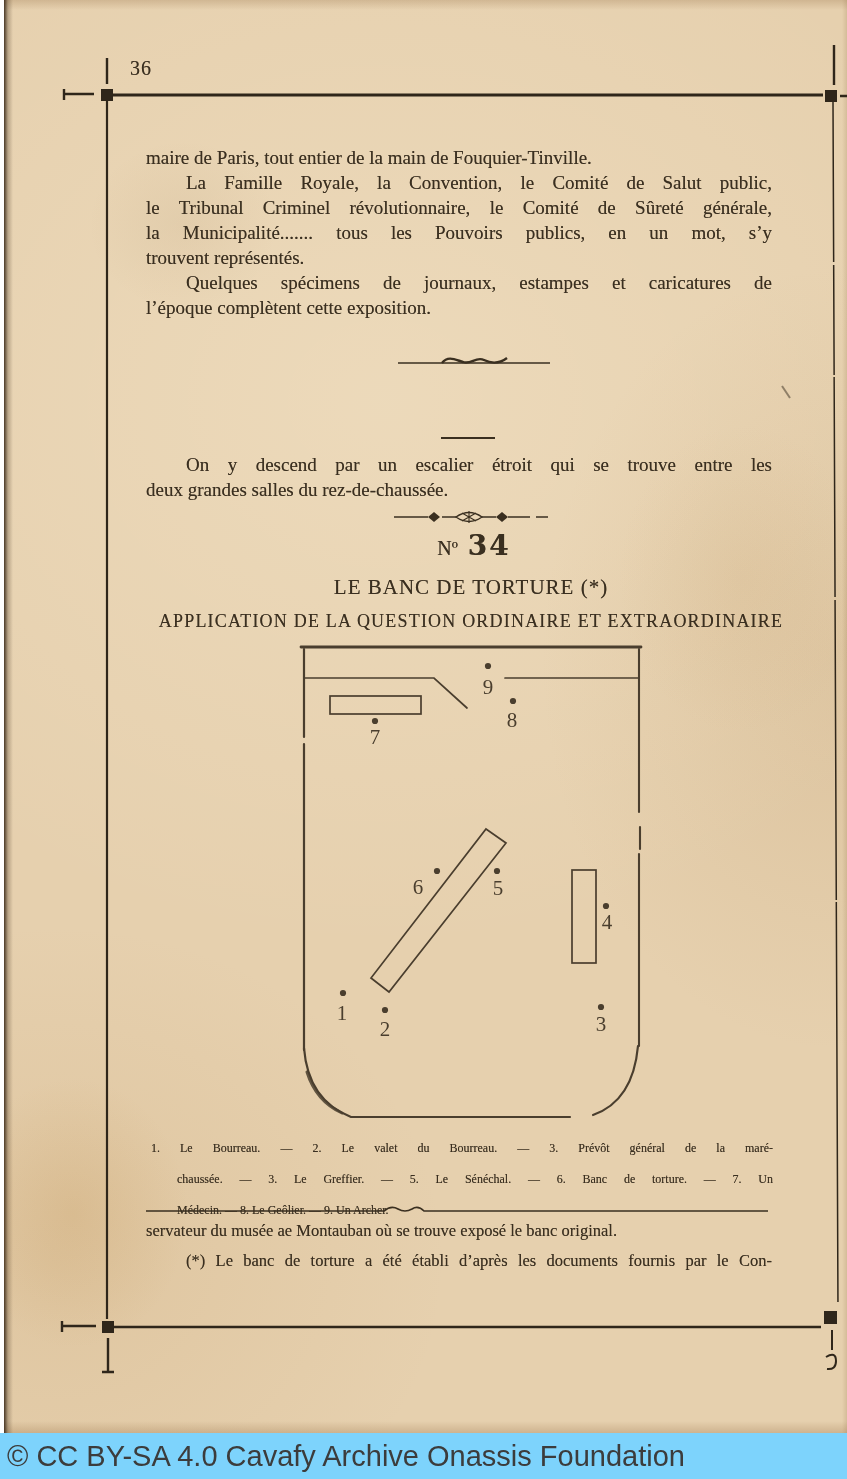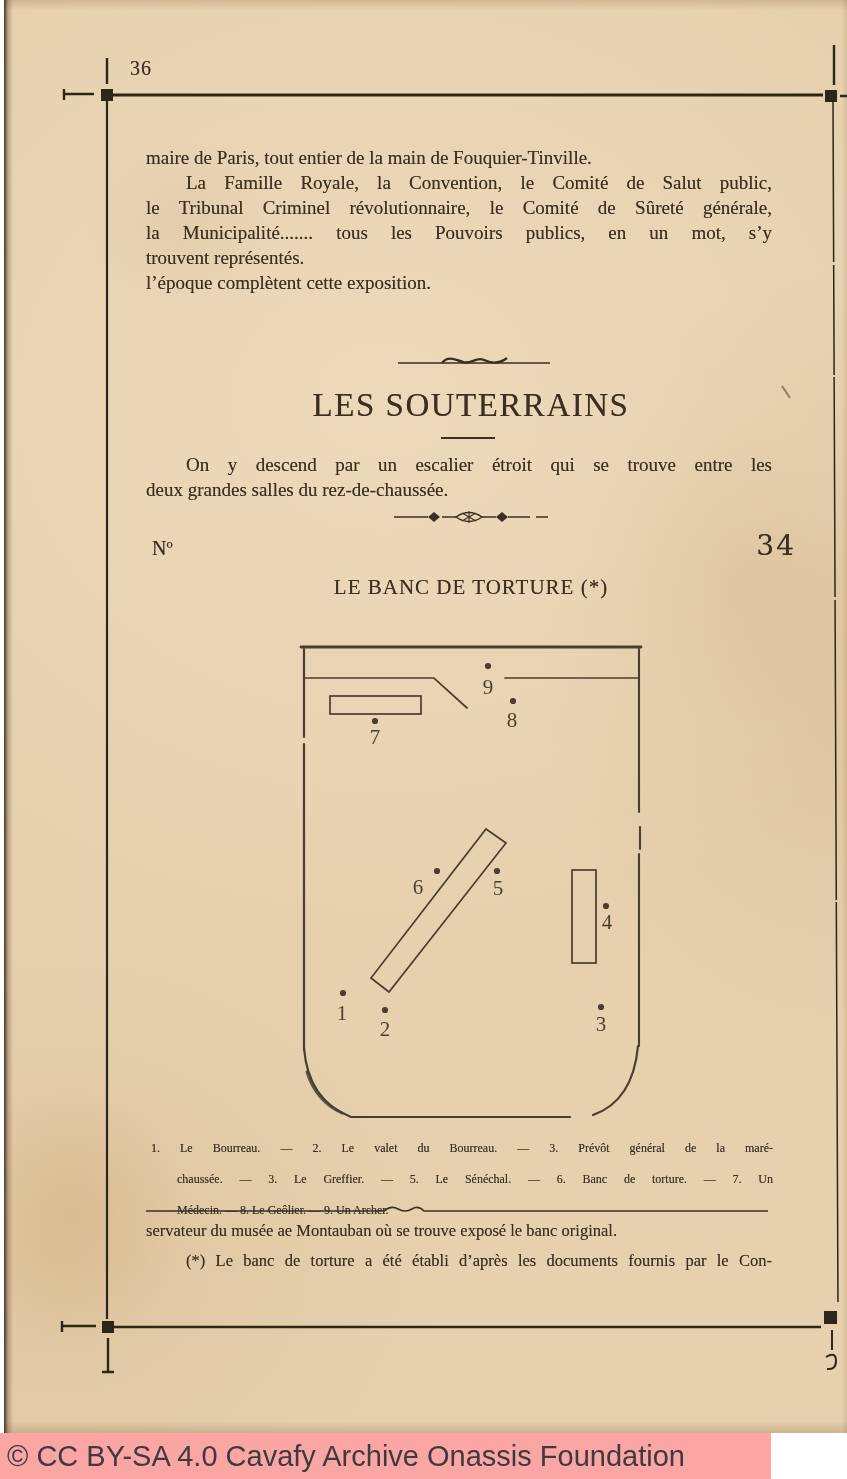--- a/index.html
+++ b/index.html
@@ -36,40 +36,40 @@
   .col{left:142px;width:626px;}
   .ln{height:25px;line-height:25px;font-size:19px;white-space:nowrap;}
   .ind{padding-left:40px;}
   .just{text-align:justify;text-align-last:justify;}
 
   .center-box{left:145px;width:644px;text-align:center;}
   .h1{top:385px;font-size:33px;letter-spacing:1.5px;line-height:40px;}
   .h1rule{left:437px;top:437px;width:54px;height:2px;background:#3a2f20;}
   .h2{top:571px;font-size:21px;letter-spacing:1px;line-height:33px;}
   .h3{top:610px;font-size:18px;letter-spacing:1.2px;line-height:23px;}
-  .noline{top:529px;left:148px;width:644px;display:flex;justify-content:space-between;align-items:baseline;gap:10px;}
+  .noline{top:529px;left:148px;width:644px;display:flex;justify-content:center;align-items:baseline;gap:10px;}
   .no-small{font-size:20px;}
-  .no-big{font-size:28px;font-weight:normal;font-family:"DejaVu Serif",serif;letter-spacing:2px;}
+  .no-big{font-size:28px;font-weight:bold;font-family:"DejaVu Serif",serif;letter-spacing:2px;}
 
   .legend{left:147px;top:1133px;width:622px;}
   .lgl{height:31px;line-height:31px;font-size:12px;white-space:nowrap;}
   .hang{padding-left:26px;}
   .footnote{left:142px;top:1216px;width:626px;}
   .fnl{height:30px;line-height:30px;font-size:16.5px;white-space:nowrap;}
 
   svg{display:block;}
   .frame{left:0;top:0;pointer-events:none;}
   .plan{left:285px;top:635px;}
   .dv1{left:392px;top:354px;}
   .dv2{left:390px;top:507px;}
   .sep{left:142px;top:1205px;}
 
   
   .strip{
-    position:absolute;left:0;top:1433px;width:771px;height:46px;background:#fca5a5;
+    position:absolute;left:0;top:1433px;width:847px;height:46px;background:#7dd3fc;
     display:flex;align-items:center;box-sizing:border-box;padding-left:7px;
     font-family:"Liberation Sans",sans-serif;font-size:29px;color:#3c3c3c;
   }
 </style>
 </head>
 <body>
 
 <div class="sheet">
   <div class="stain s1"></div>
   <div class="stain s2"></div>
@@ -96,31 +96,31 @@
   </svg>
 
   <div class="abs pagenum ink">36</div>
 
   <div class="abs col ink" style="top:145px">
     <div class="ln">maire de Paris, tout entier de la main de Fouquier-Tinville.</div>
     <div class="ln ind just">La Famille Royale, la Convention, le Comité de Salut public,</div>
     <div class="ln just">le Tribunal Criminel révolutionnaire, le Comité de Sûreté générale,</div>
     <div class="ln just">la Municipalité....... tous les Pouvoirs publics, en un mot, s’y</div>
     <div class="ln">trouvent représentés.</div>
+    <div class="ln ind just">Quelques spécimens de journaux, estampes et caricatures de</div>
     <div class="ln">l’époque complètent cette exposition.</div>
   </div>
 
   <svg class="abs dv1" width="156" height="16" viewBox="0 0 156 16">
     <g stroke="#3a2f20" fill="none">
       <path d="M2,9 H154" stroke-width="1.4"></path>
       <path d="M46,9 c6,-8 14,-3 21,-1 c8,3 13,-6 21,-2 c8,4 15,4 23,-2" stroke-width="2.4"></path>
     </g>
   </svg>
 
-  <div class="abs center-box h1 ink">LES SOUTERRAINS</div>
   <div class="abs h1rule"></div>
 
   <div class="abs col ink" style="top:452px">
     <div class="ln ind just">On y descend par un escalier étroit qui se trouve entre les</div>
     <div class="ln">deux grandes salles du rez-de-chaussée.</div>
   </div>
 
   <svg class="abs dv2" width="156" height="20" viewBox="0 0 156 20">
     <g stroke="#3a2f20" fill="none" stroke-width="1.5">
       <path d="M0,10 H34"></path>
@@ -136,20 +136,21 @@
       <path d="M108,5 L114,10 L108,15 L102,10 Z"></path>
     </g>
   </svg>
 
   <div class="abs noline ink">
     <span class="no-small">Nº</span>
     <span class="no-big">34</span>
   </div>
 
   <div class="abs center-box h2 ink">LE BANC DE TORTURE (*)</div>
+  <div class="abs center-box h3 ink">APPLICATION DE LA QUESTION ORDINAIRE ET EXTRAORDINAIRE</div>
 
   <svg class="abs plan" width="362" height="495" viewBox="285 635 362 495">
     <g stroke="#4a3e2e" fill="none" stroke-linecap="round">
       <path d="M297,647 H637" stroke-width="2.8"></path>
       <path d="M300,649 V737 M300,744 V1050" stroke-width="2.2"></path>
       <path d="M635,649 V812 M636,827 V849 M635,854 V1046" stroke-width="2.1"></path>
       <path d="M300,1048 Q304,1100 347,1117 H566" stroke-width="2.2"></path>
       <path d="M589,1115 Q629,1101 634,1046" stroke-width="2.2"></path>
       <path d="M303,1072 Q312,1101 338,1113" stroke-width="3" opacity=".85"></path>
       <path d="M301,678 H430 L463,708" stroke-width="1.7"></path>

